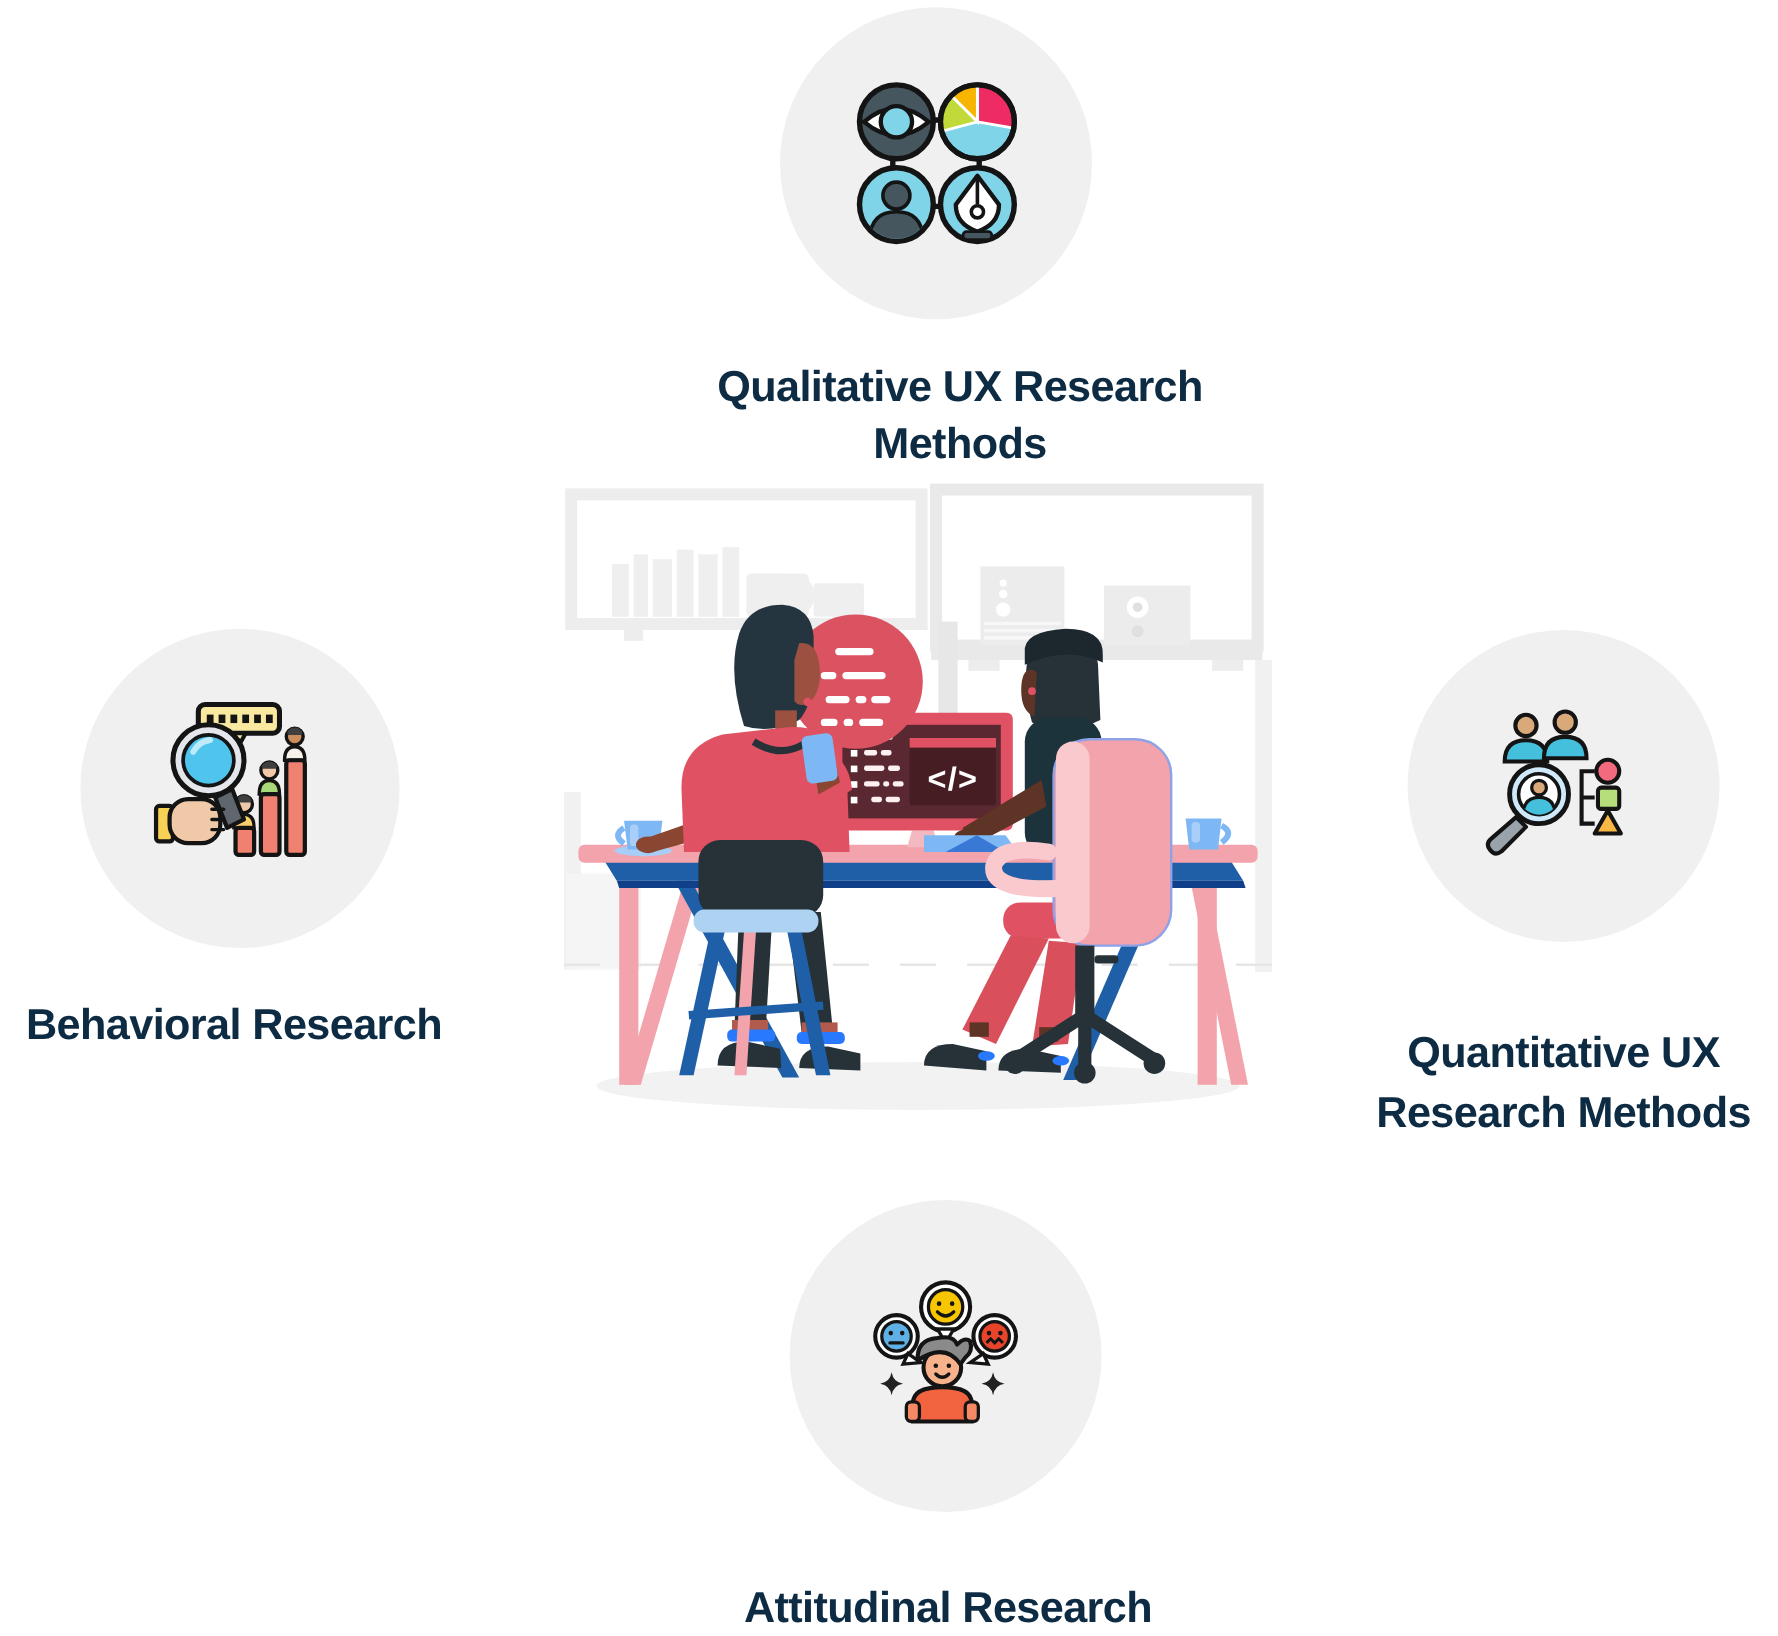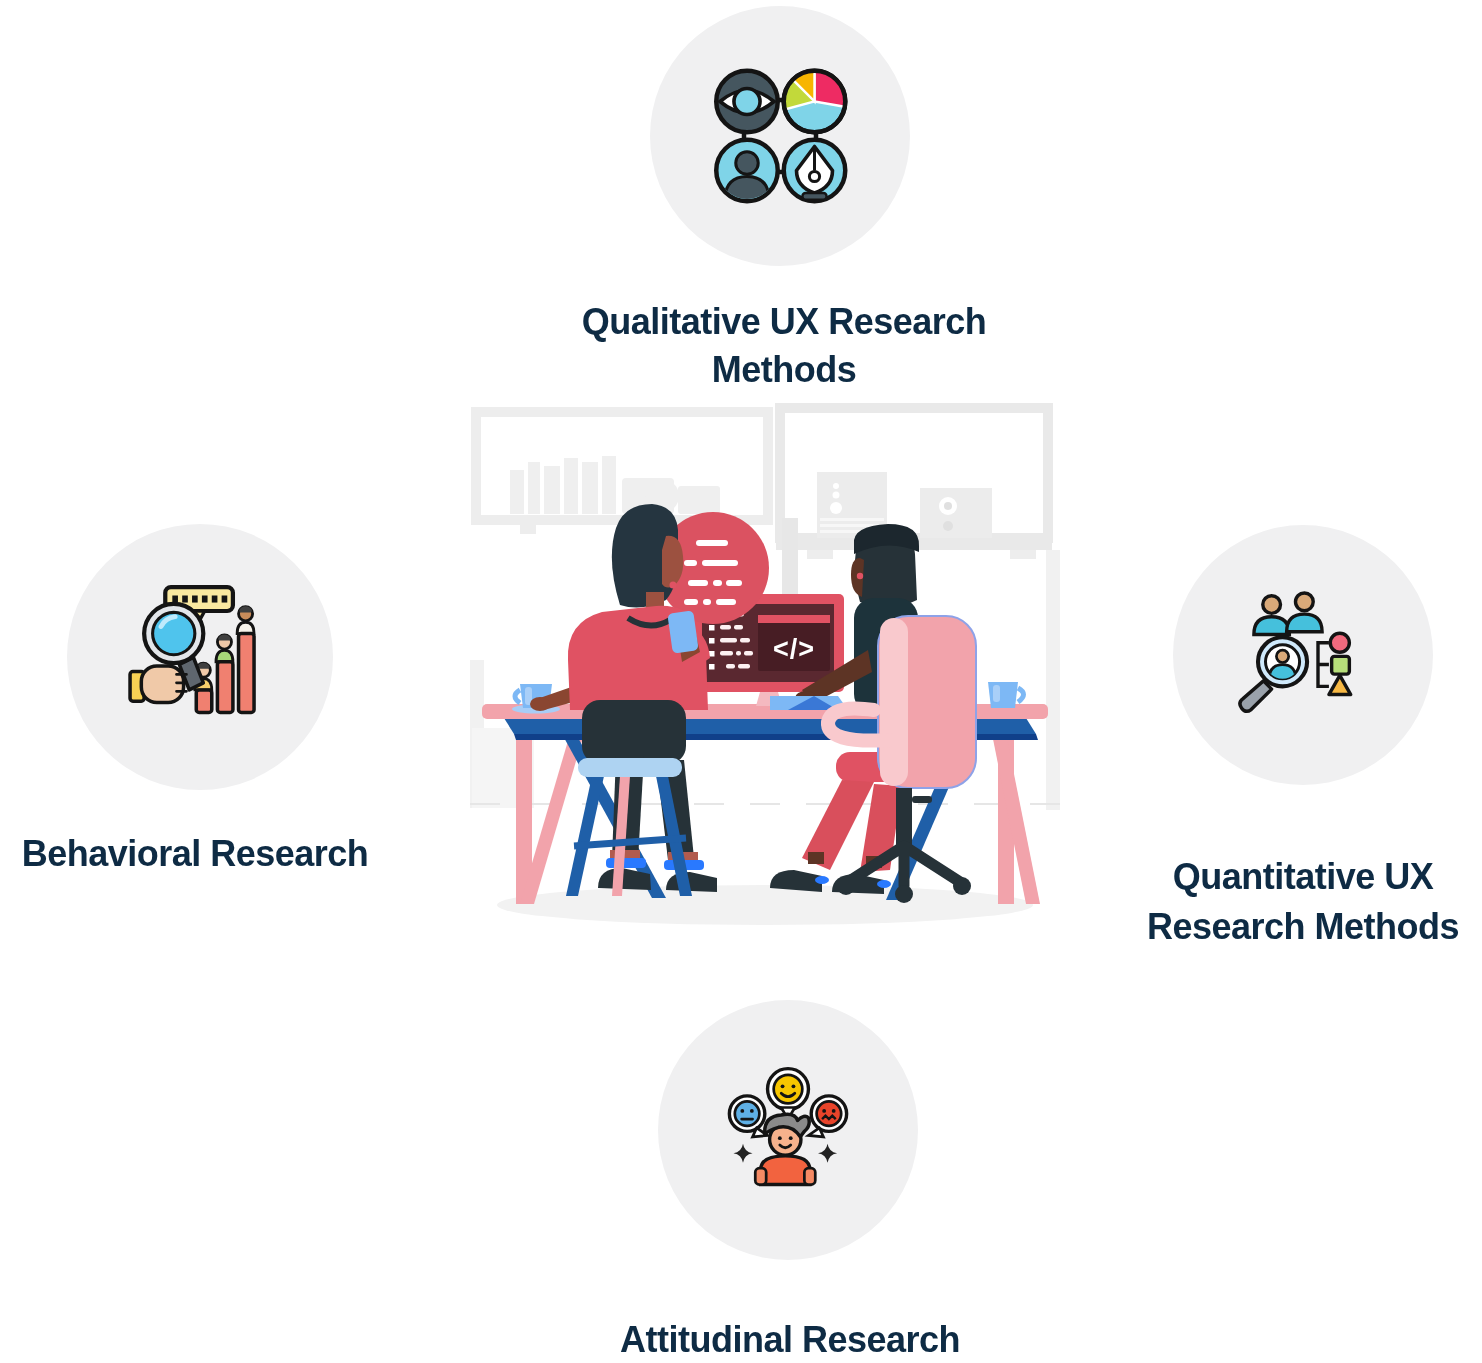--- a/index.html
+++ b/index.html
@@ -53,21 +53,21 @@
 
       <g>
         <circle cx="73" cy="73" r="20.5" fill="#7fd4e8" stroke="#141414" stroke-width="3"></circle>
         <path d="M73 57 L85 73 Q85 84 73 88 Q61 84 61 73 Z" fill="#fff" stroke="#141414" stroke-width="2.4" stroke-linejoin="round"></path>
         <line x1="73" y1="58" x2="73" y2="73" stroke="#141414" stroke-width="2"></line>
         <circle cx="73" cy="77" r="3.4" fill="#fff" stroke="#141414" stroke-width="2"></circle>
         <rect x="65" y="88" width="16" height="4.5" rx="2" fill="#45565f" stroke="#141414" stroke-width="1.6"></rect>
       </g>
     </svg>
   </div>
-  <div class="node-label" style="left:524px;top:298px;width:520px;text-align:center;">Qualitative UX Research Methods</div>
+  <div class="node-label" style="left:540px;top:298px;width:520px;text-align:center;">Qualitative UX Research Methods</div>
 
   <div class="node-circle" style="left:67px;top:524px;width:266px;height:266px;">
     <svg width="155" height="155" viewBox="0 0 110 110">
 
       <g>
         <rect x="30" y="5" width="48" height="17" rx="4" fill="#f9e8a0" stroke="#141414" stroke-width="3"></rect>
         <polygon points="48,22 58,22 53,31" fill="#f9e8a0" stroke="#141414" stroke-width="2.4" stroke-linejoin="round"></polygon>
         <g fill="#141414">
           <rect x="35" y="11" width="4" height="5"></rect>
             <rect x="42" y="11" width="4" height="5"></rect>

